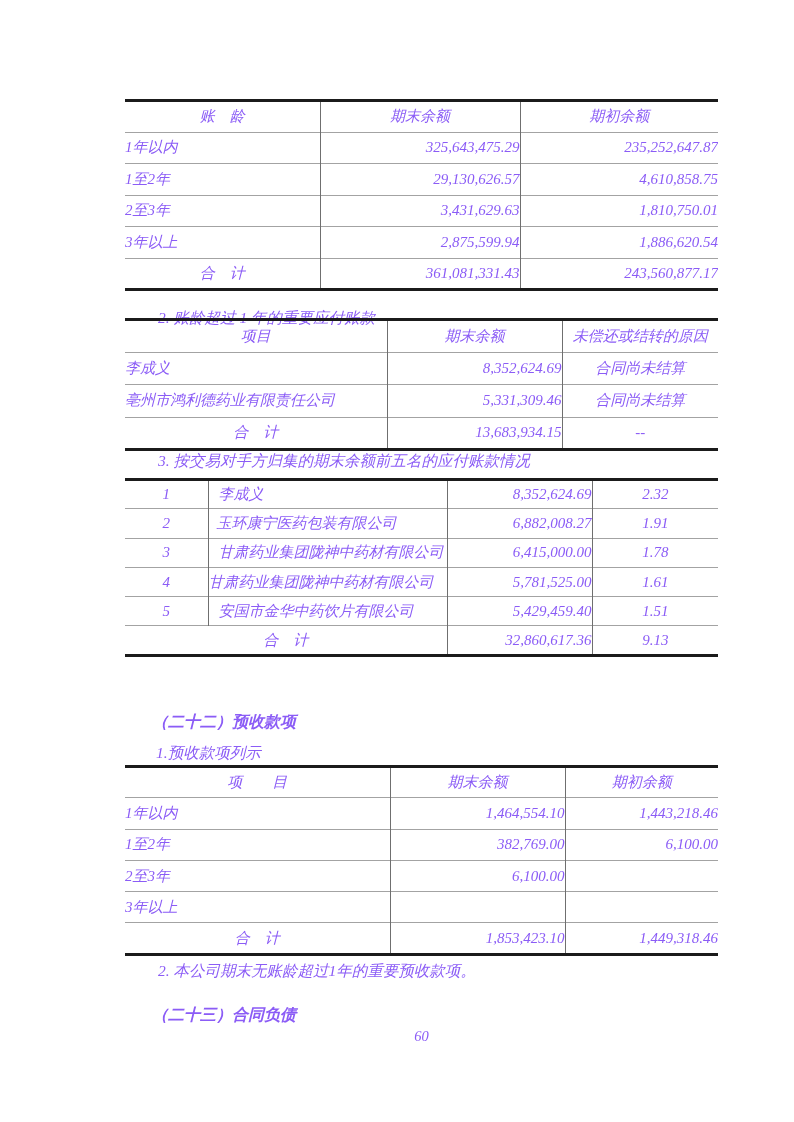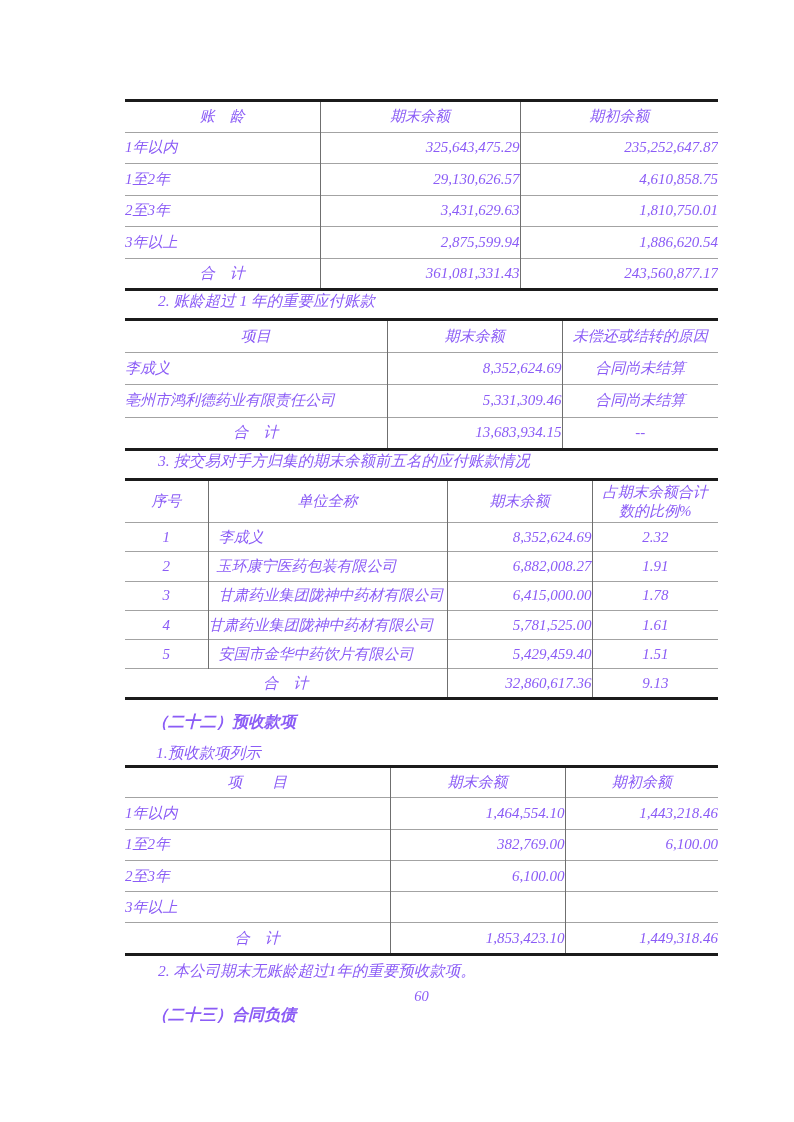--- a/index.html
+++ b/index.html
@@ -84,21 +84,21 @@
         <td class="num">1,886,620.54</td>
       </tr>
       <tr>
         <td class="ctr">合　计</td>
         <td class="num">361,081,331.43</td>
         <td class="num">243,560,877.17</td>
       </tr>
     </tbody>
   </table>
 
-  <div class="txt" style="left:158px;top:292px;">2. 账龄超过 1 年的重要应付账款</div>
+  <div class="txt" style="left:158px;top:309px;">2. 账龄超过 1 年的重要应付账款</div>
 
   <table class="doc-table t2" style="left:125px;top:318px;">
     <colgroup>
         <col style="width:262px">
         <col style="width:175px">
         <col style="width:156px">
       </colgroup>
     <tbody>
       <tr class="hdr">
         <th>项目</th>
@@ -126,29 +126,20 @@
   <div class="txt" style="left:158px;top:452px;">3. 按交易对手方归集的期末余额前五名的应付账款情况</div>
 
   <table class="doc-table t3" style="left:125px;top:478px;">
     <colgroup>
         <col style="width:83px">
         <col style="width:239px">
         <col style="width:145px">
         <col style="width:126px">
       </colgroup>
     <tbody>
-      <tr class="hdr">
-        <th>序号</th>
-        <th>单位全称</th>
-        <th>期末余额</th>
-        <th class="hdr2line">
-          <div>占期末余额合计</div>
-          <div>数的比例%</div>
-        </th>
-      </tr>
       <tr>
         <td class="ctr">1</td>
         <td class="lbl" style="padding-left:10px;">李成义</td>
         <td class="num">8,352,624.69</td>
         <td class="ctr">2.32</td>
       </tr>
       <tr>
         <td class="ctr">2</td>
         <td class="lbl" style="padding-left:8px;">玉环康宁医药包装有限公司</td>
         <td class="num">6,882,008.27</td>
@@ -219,15 +210,15 @@
         <td class="ctr">合　计</td>
         <td class="num">1,853,423.10</td>
         <td class="num">1,449,318.46</td>
       </tr>
     </tbody>
   </table>
 
   <div class="txt" style="left:158px;top:962px;">2. 本公司期末无账龄超过1年的重要预收款项。</div>
   <div class="txt bold" style="left:152px;top:1005px;">（二十三）合同负债</div>
 
-  <div class="pagenum" style="top:988px;">60</div>
+  <div class="pagenum" style="top:1028px;">60</div>
 
 </div>
 
 </body></html>

